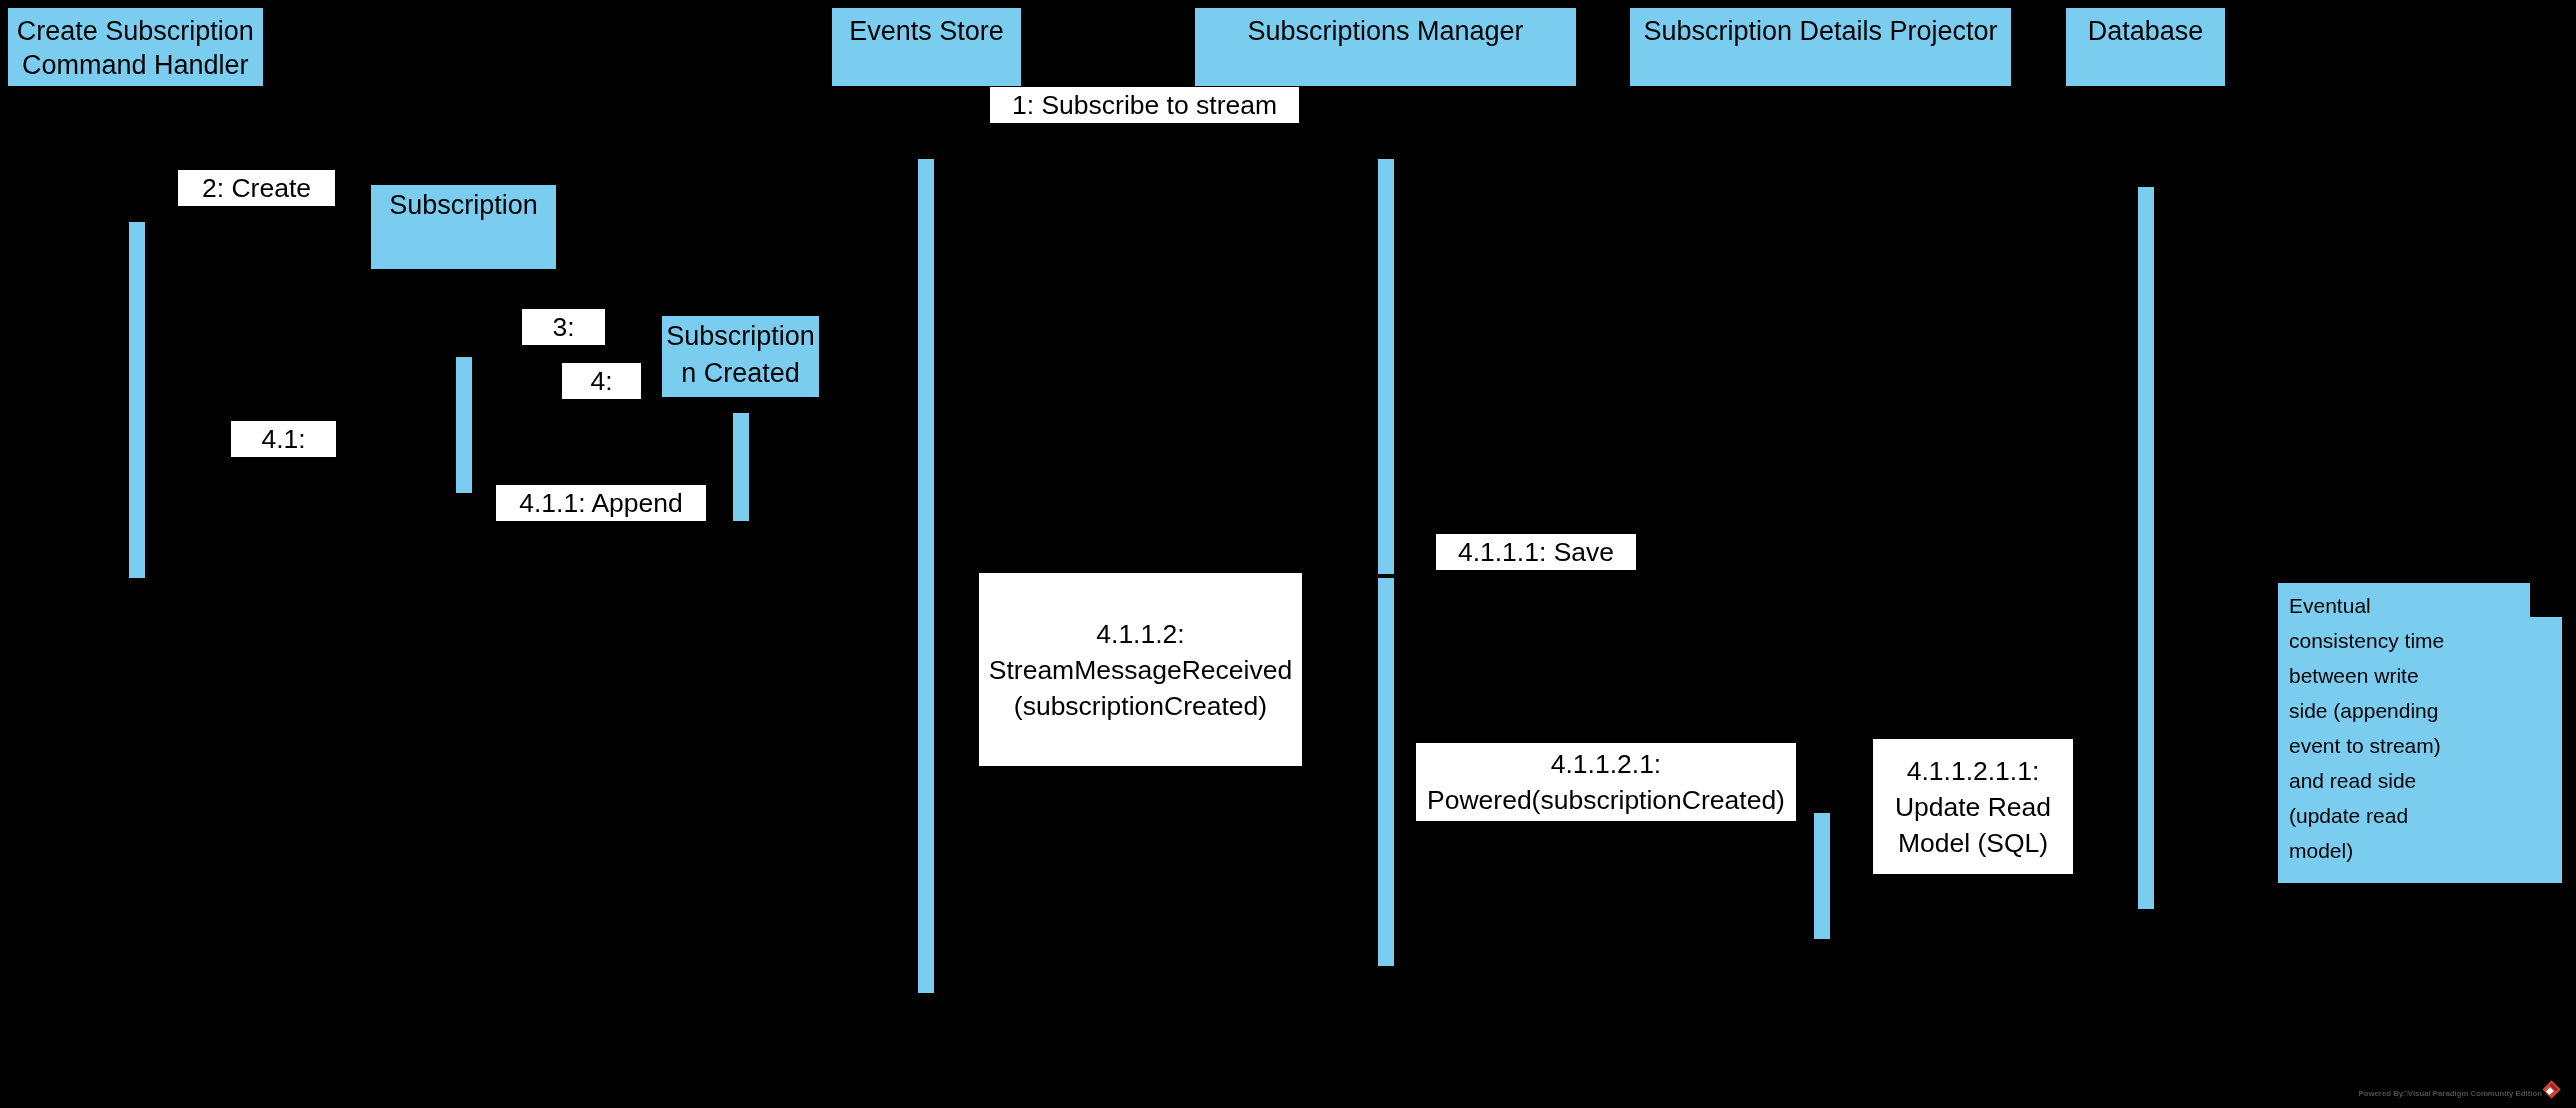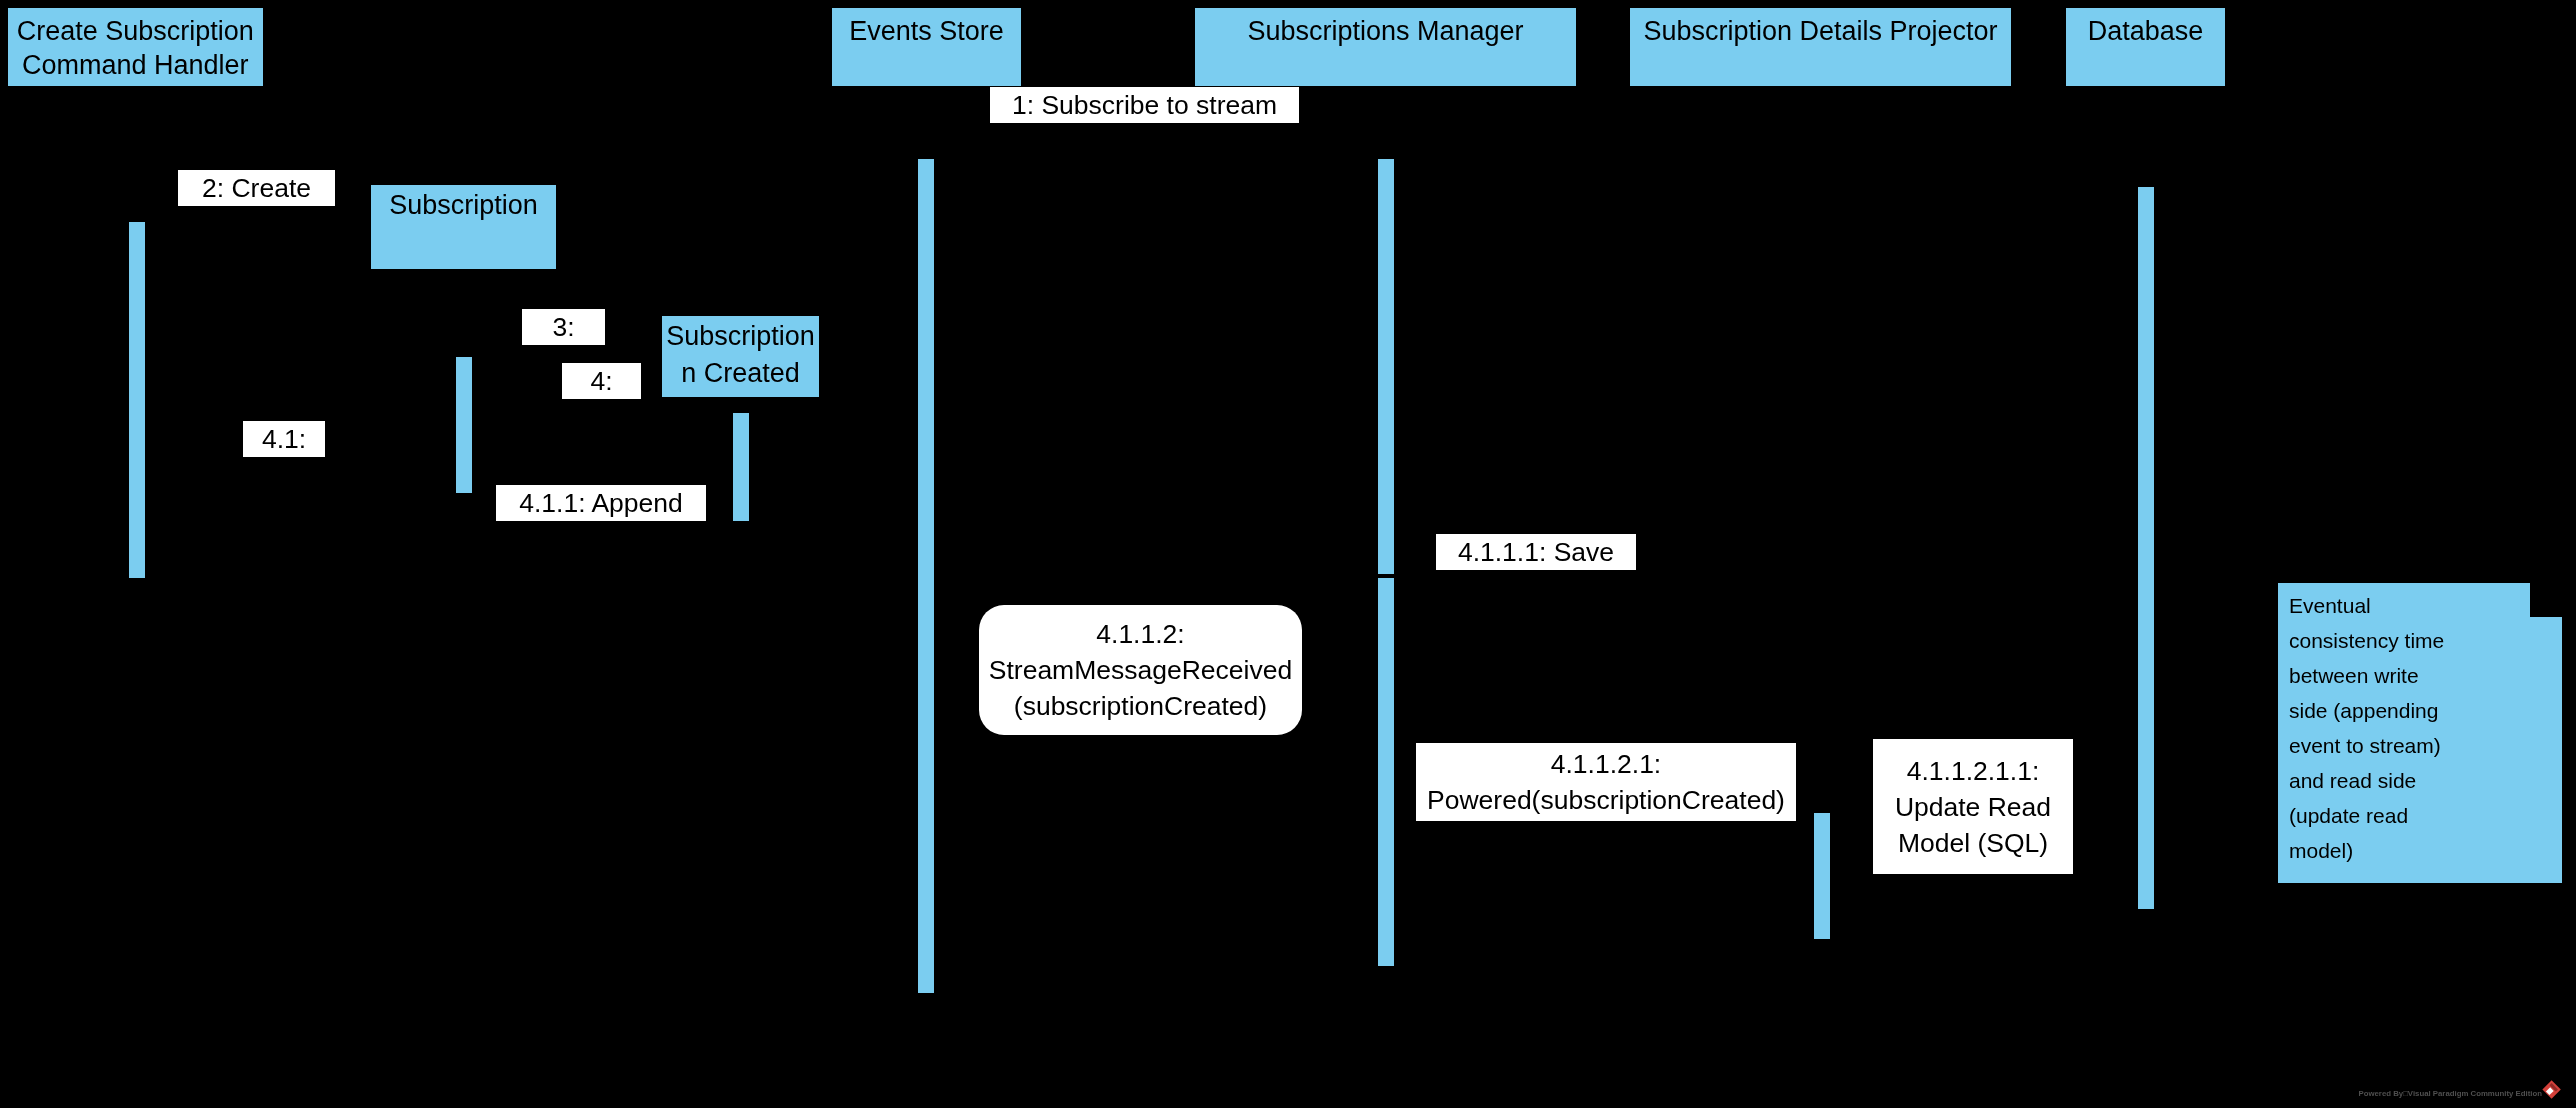--- a/index.html
+++ b/index.html
@@ -133,27 +133,27 @@
   <div class="bar" style="left:2138px;top:187px;height:722px;"></div>
 
   <div class="msg" style="left:990px;top:87px;width:309px;height:36px;">1: Subscribe to stream</div>
 
   <div class="msg" style="left:178px;top:170px;width:157px;height:36px;">2: Create</div>
 
   <div class="msg" style="left:522px;top:309px;width:83px;height:36px;">3:</div>
 
   <div class="msg" style="left:562px;top:363px;width:79px;height:36px;">4:</div>
 
-  <div class="msg" style="left:243px;top:421px;width:82px;height:36px;">4.1:</div>
+  <div class="msg" style="left:231px;top:421px;width:105px;height:36px;">4.1:</div>
 
   <div class="msg" style="left:496px;top:485px;width:210px;height:36px;">4.1.1: Append</div>
 
   <div class="msg" style="left:1436px;top:534px;width:200px;height:36px;">4.1.1.1: Save</div>
 
-  <div class="msg" style="left:979px;top:605px;width:323px;height:130px;border-radius:25px;">4.1.1.2:
+  <div class="msg" style="left:979px;top:573px;width:323px;height:193px;">4.1.1.2:
 StreamMessageReceived
 (subscriptionCreated)</div>
 
   <div class="msg" style="left:1416px;top:743px;width:380px;height:78px;">4.1.1.2.1:
 Powered(subscriptionCreated)</div>
 
   <div class="msg" style="left:1873px;top:739px;width:200px;height:135px;">4.1.1.2.1.1:
 Update Read
 Model (SQL)</div>
 

